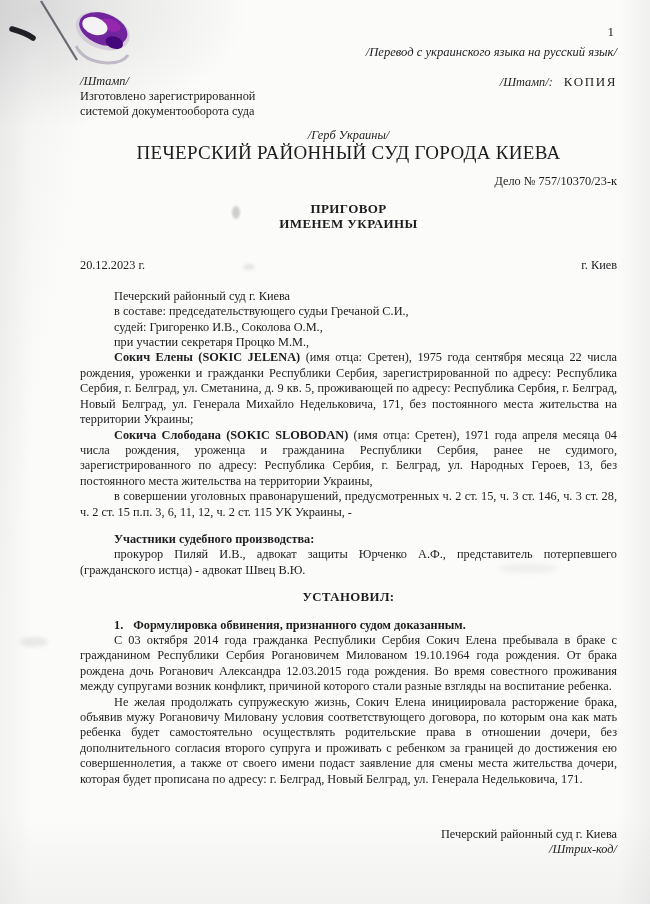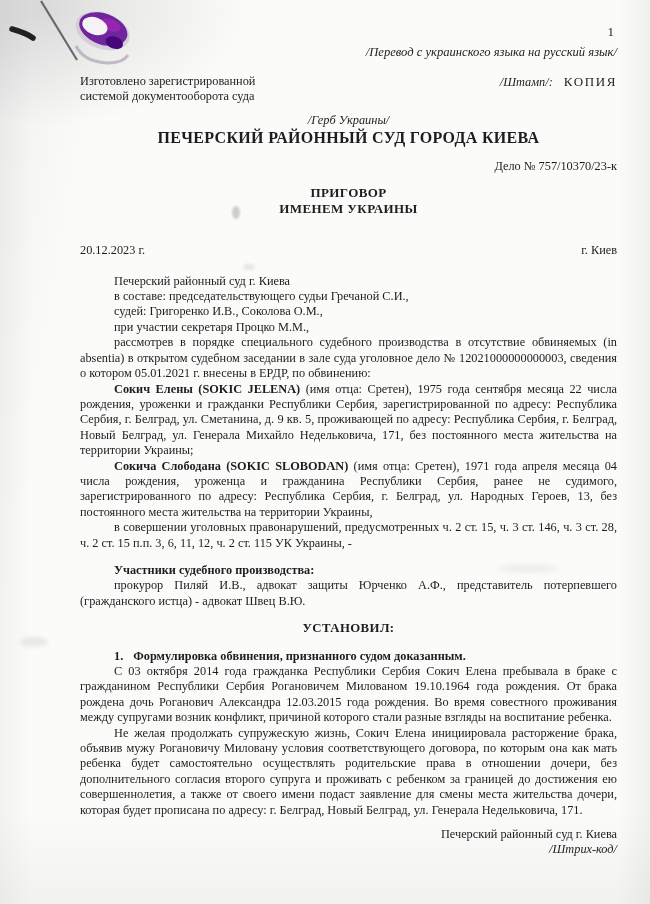--- a/index.html
+++ b/index.html
@@ -25,21 +25,21 @@
   .b{font-weight:bold;}
   .right{text-align:right;}
   .center{text-align:center;}
   .pageno{text-align:right;font-size:13px;padding-right:3px;}
   .transnote{text-align:right;font-style:italic;margin-top:6px;font-size:12.6px;}
   .stamprow{display:flex;justify-content:space-between;margin-top:13px;}
   .stamp-left{line-height:15.2px;}
   .stamp-right{white-space:nowrap;}
   .copy{letter-spacing:1.6px;font-size:13px;margin-left:8px;}
   .coat{margin-top:9px;font-size:12.4px;}
-  .court{font-weight:bold;font-size:16px;letter-spacing:.3px;margin-top:1px;}
+  .court{font-weight:normal;font-size:19px;letter-spacing:.3px;margin-top:1px;}
   .caseno{margin-top:14px;}
   .title{font-weight:bold;font-size:13px;letter-spacing:.4px;margin-top:11px;line-height:15.4px;}
   .daterow{display:flex;justify-content:space-between;margin-top:27px;}
   .bodytext{margin-top:15px;}
   .ind{text-indent:34px;}
   .just{text-align:justify;text-indent:34px;}
   .gap-top{margin-top:12px;}
   .estab{margin-top:12px;margin-bottom:12px;letter-spacing:.4px;font-size:12.8px;}
   .secnum{padding-right:10px;}
   .footer{
@@ -75,20 +75,21 @@
   <div class="smudge s2"></div>
   <div class="smudge s3"></div>
   <div class="smudge s4"></div>
 
   <div class="pageno">1</div>
 
   <div class="transnote">/Перевод с украинского языка на русский язык/</div>
 
   <div class="stamprow">
     <div class="stamp-left">
+      <div class="it">/Штамп/</div>
       <div>Изготовлено зарегистрированной</div>
       <div>системой документооборота суда</div>
     </div>
     <div class="stamp-right">
       <span class="it">/Штамп/:</span>
       <span class="copy">КОПИЯ</span>
     </div>
   </div>
 
   <div class="center it coat">/Герб Украины/</div>
@@ -106,21 +107,20 @@
     <span>20.12.2023 г.</span>
     <span>г. Киев</span>
   </div>
 
   <div class="bodytext">
     <p class="ind">Печерский районный суд г. Киева</p>
     <p class="ind">в составе: председательствующего судьи Гречаной С.И.,</p>
     <p class="ind">судей: Григоренко И.В., Соколова О.М.,</p>
     <p class="ind">при участии секретаря Процко М.М.,</p>
 
-    <p class="just">рассмотрев в порядке специального судебного производства в отсутствие обвиняемых (in absentia) в открытом судебном заседании в зале суда уголовное дело № 12021000000000003, сведения о котором 05.01.2021 г. внесены в ЕРДР, по обвинению:</p>
 
     <p class="just"><b>Сокич Елены (SOKIC JELENA)</b><span> (имя отца: Сретен), 1975 года сентября месяца 22 числа рождения, уроженки и гражданки Республики Сербия, зарегистрированной по адресу: Республика Сербия, г. Белград, ул. Сметанина, д. 9 кв. 5, проживающей по адресу: Республика Сербия, г. Белград, Новый Белград, ул. Генерала Михайло Недельковича, 171, без постоянного места жительства на территории Украины;</span></p>
 
     <p class="just"><b>Сокича Слободана (SOKIC SLOBODAN)</b><span> (имя отца: Сретен), 1971 года апреля месяца 04 числа рождения, уроженца и гражданина Республики Сербия, ранее не судимого, зарегистрированного по адресу: Республика Сербия, г. Белград, ул. Народных Героев, 13, без постоянного места жительства на территории Украины,</span></p>
 
     <p class="just">в совершении уголовных правонарушений, предусмотренных ч. 2 ст. 15, ч. 3 ст. 146, ч. 3 ст. 28, ч. 2 ст. 15 п.п. 3, 6, 11, 12, ч. 2 ст. 115 УК Украины, -</p>
 
     <p class="ind b gap-top">Участники судебного производства:</p>
     <p class="just">прокурор Пиляй И.В., адвокат защиты Юрченко А.Ф., представитель потерпевшего (гражданского истца) - адвокат Швец В.Ю.</p>
 

